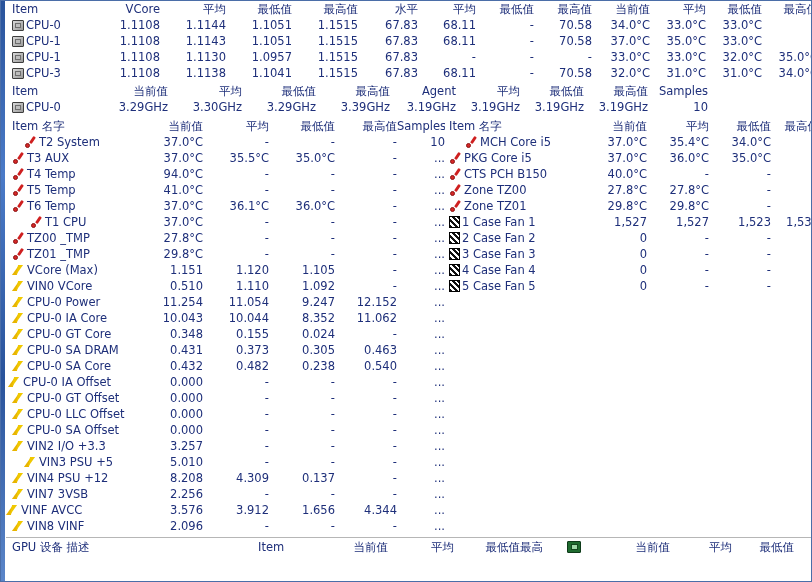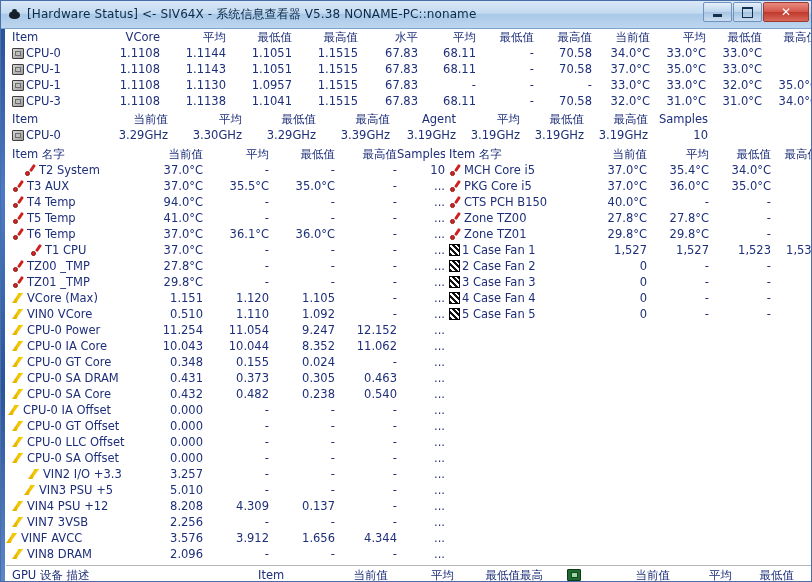--- a/index.html
+++ b/index.html
@@ -137,35 +137,20 @@
     content:"";position:absolute;left:3px;top:2px;width:7px;height:6px;
     background:#9fd8a8;border:1px solid #14481f;box-sizing:border-box;
   }
   .bottom-sep{border-top:1px solid #b6b6b6;}
 </style>
 </head>
 <body>
 
 <div class="window">
 
-  <div class="titlebar">
-    <span class="title-icon"></span>
-    <span class="title-text">[Hardware Status] &lt;- SIV64X - 系统信息查看器 V5.38 NONAME-PC::noname</span>
-    <div class="win-buttons">
-      <div class="win-btn">
-          <span class="glyph-min"></span>
-        </div>
-      <div class="win-btn">
-          <span class="glyph-max"></span>
-        </div>
-      <div class="win-btn close">
-          <span>✕</span>
-        </div>
-    </div>
-  </div>
 
   <div class="content">
     <div class="accent-bar"></div>
 
     <table class="grid">
       <colgroup>
         <col style="width:92px">
           <col style="width:62px">
           <col style="width:66px">
           <col style="width:66px">
@@ -338,21 +323,21 @@
       </tr>
       </tbody>
         <tbody id="sensor-rows">
           <tr>
             <td class="l" style="padding-left:18px"><span class="ico ico-temp"></span><span>T2 System</span></td>
             <td class="r">37.0°C</td>
             <td class="r">-</td>
             <td class="r">-</td>
             <td class="r">-</td>
             <td class="r">10</td>
-            <td class="l" style="padding-left:4px"><span class="ico ico-temp"></span><span>MCH Core i5</span></td>
+            <td class="l" style="padding-left:20px"><span class="ico ico-temp"></span><span>MCH Core i5</span></td>
             <td class="r">37.0°C</td>
             <td class="r">35.4°C</td>
             <td class="r">34.0°C</td>
             <td class="r">-</td>
           </tr>
           <tr>
             <td class="l" style="padding-left:6px"><span class="ico ico-temp"></span><span>T3 AUX</span></td>
             <td class="r">37.0°C</td>
             <td class="r">35.5°C</td>
             <td class="r">35.0°C</td>
@@ -579,21 +564,21 @@
             <td class="r">-</td>
             <td class="r">-</td>
             <td class="r">...</td>
             <td></td>
             <td></td>
             <td></td>
             <td></td>
             <td></td>
           </tr>
           <tr>
-            <td class="l" style="padding-left:22px"><span class="ico ico-volt"></span><span>VIN2 I/O +3.3</span></td>
+            <td class="l" style="padding-left:6px"><span class="ico ico-volt"></span><span>VIN2 I/O +3.3</span></td>
             <td class="r">3.257</td>
             <td class="r">-</td>
             <td class="r">-</td>
             <td class="r">-</td>
             <td class="r">...</td>
             <td></td>
             <td></td>
             <td></td>
             <td></td>
             <td></td>
@@ -644,21 +629,21 @@
             <td class="r">1.656</td>
             <td class="r">4.344</td>
             <td class="r">...</td>
             <td></td>
             <td></td>
             <td></td>
             <td></td>
             <td></td>
           </tr>
           <tr>
-            <td class="l" style="padding-left:6px"><span class="ico ico-volt"></span><span>VIN8 DRAM</span></td>
+            <td class="l" style="padding-left:6px"><span class="ico ico-volt"></span><span>VIN8 VINF</span></td>
             <td class="r">2.096</td>
             <td class="r">-</td>
             <td class="r">-</td>
             <td class="r">-</td>
             <td class="r">...</td>
             <td></td>
             <td></td>
             <td></td>
             <td></td>
             <td></td>

